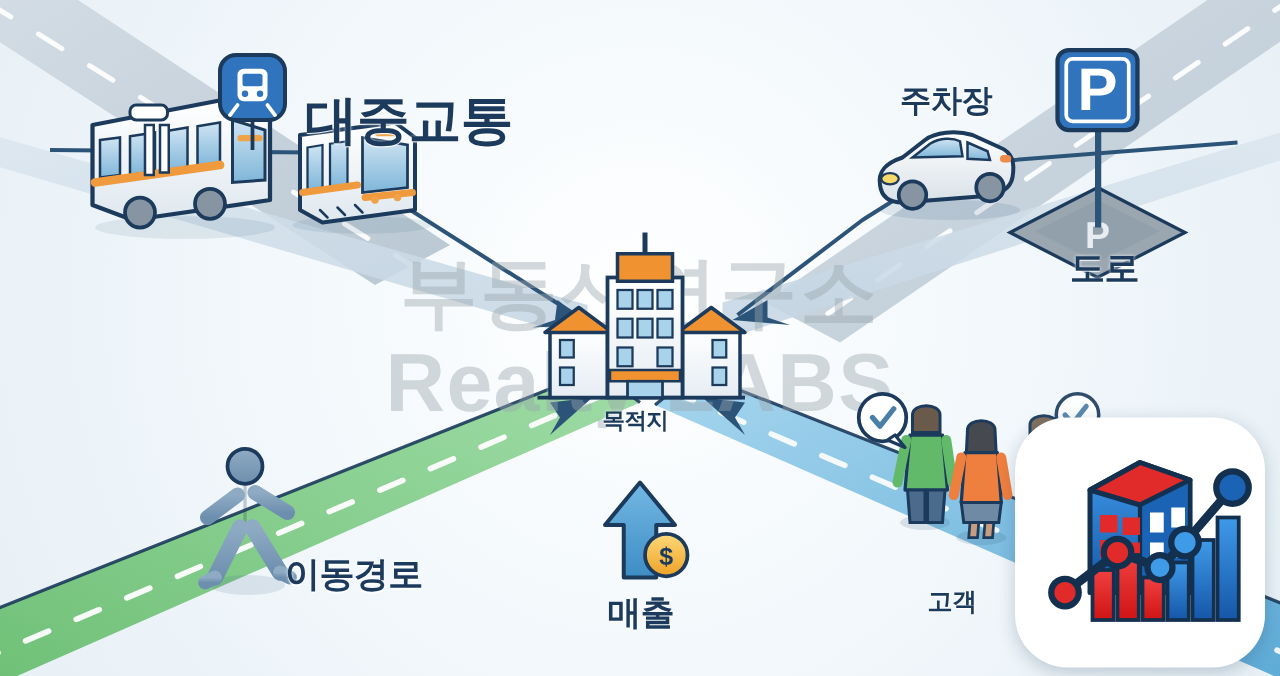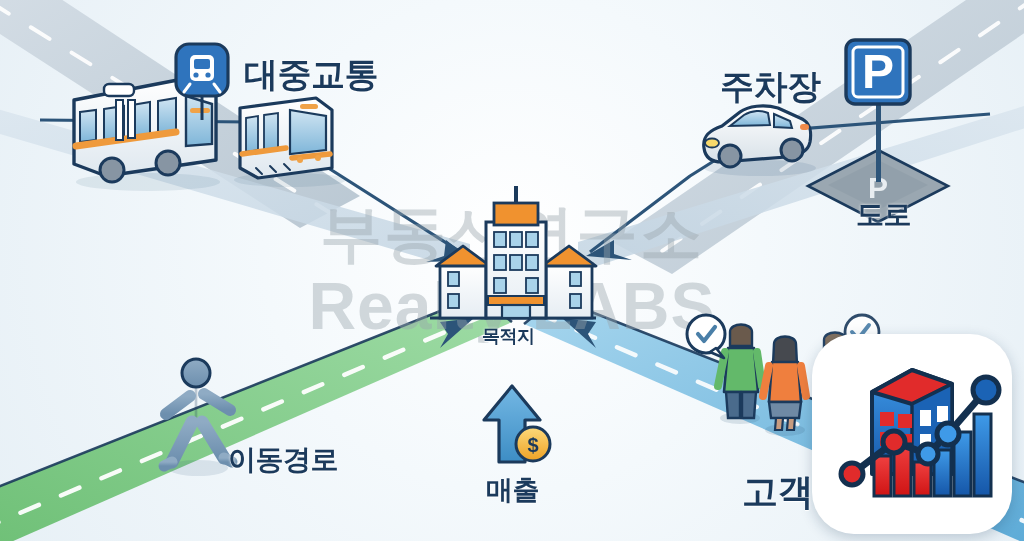--- a/index.html
+++ b/index.html
@@ -359,27 +359,27 @@
       <polyline points="40,140 82,108 116,120 136,100 174,56" fill="none" stroke="#13304f" stroke-width="7" stroke-linecap="round" stroke-linejoin="round"></polyline>
       <circle cx="40" cy="140" r="11" fill="#e12b2b" stroke="#13304f" stroke-width="5"></circle>
       <circle cx="82" cy="108" r="11" fill="#e12b2b" stroke="#13304f" stroke-width="5"></circle>
       <circle cx="116" cy="120" r="10" fill="#3f9ae8" stroke="#13304f" stroke-width="5"></circle>
       <circle cx="136" cy="100" r="11" fill="#3f9ae8" stroke="#13304f" stroke-width="5"></circle>
       <circle cx="174" cy="56" r="13" fill="#1b63b5" stroke="#13304f" stroke-width="5"></circle>
     </svg>
   </div>
 
 
-  <div class="lbl" style="left:244px;top:52px;font-size:34px;">대중교통</div>
-
-  <div class="lbl" style="left:720px;top:64px;font-size:34px;">주차장</div>
+  <div class="lbl" style="left:244px;top:68px;font-size:42px;">대중교통</div>
+
+  <div class="lbl" style="left:720px;top:64px;font-size:25px;">주차장</div>
 
   <div class="lbl" style="left:856px;top:196px;font-size:28px;">도로</div>
 
   <div class="lbl" style="left:482px;top:324px;font-size:18px;">목적지</div>
 
   <div class="lbl" style="left:228px;top:441px;font-size:28px;">이동경로</div>
 
   <div class="lbl" style="left:486px;top:472px;font-size:27px;">매출</div>
 
-  <div class="lbl" style="left:742px;top:468px;font-size:36px;">고객</div>
+  <div class="lbl" style="left:742px;top:468px;font-size:20px;">고객</div>
 
 </div>
 
 </body></html>

